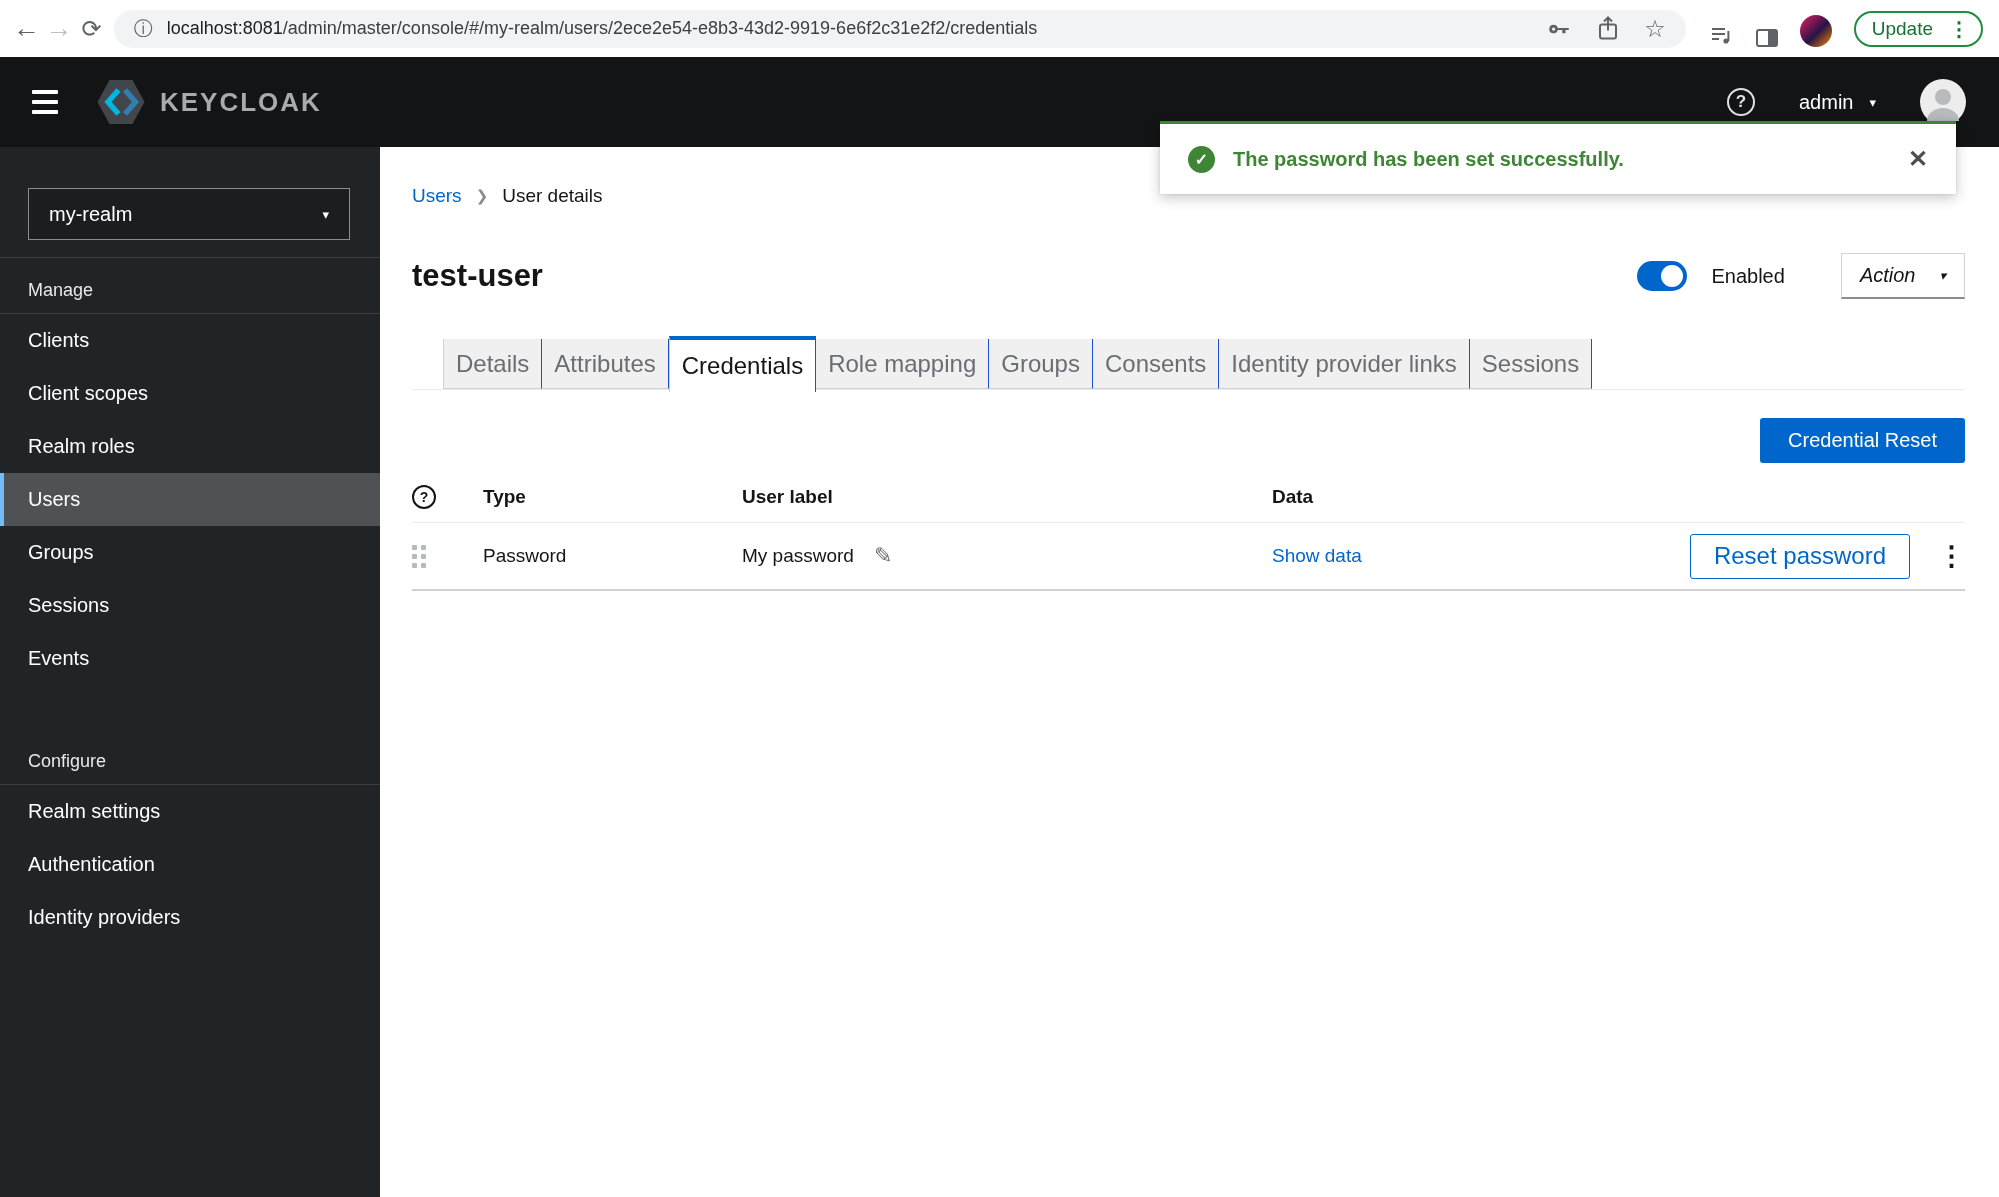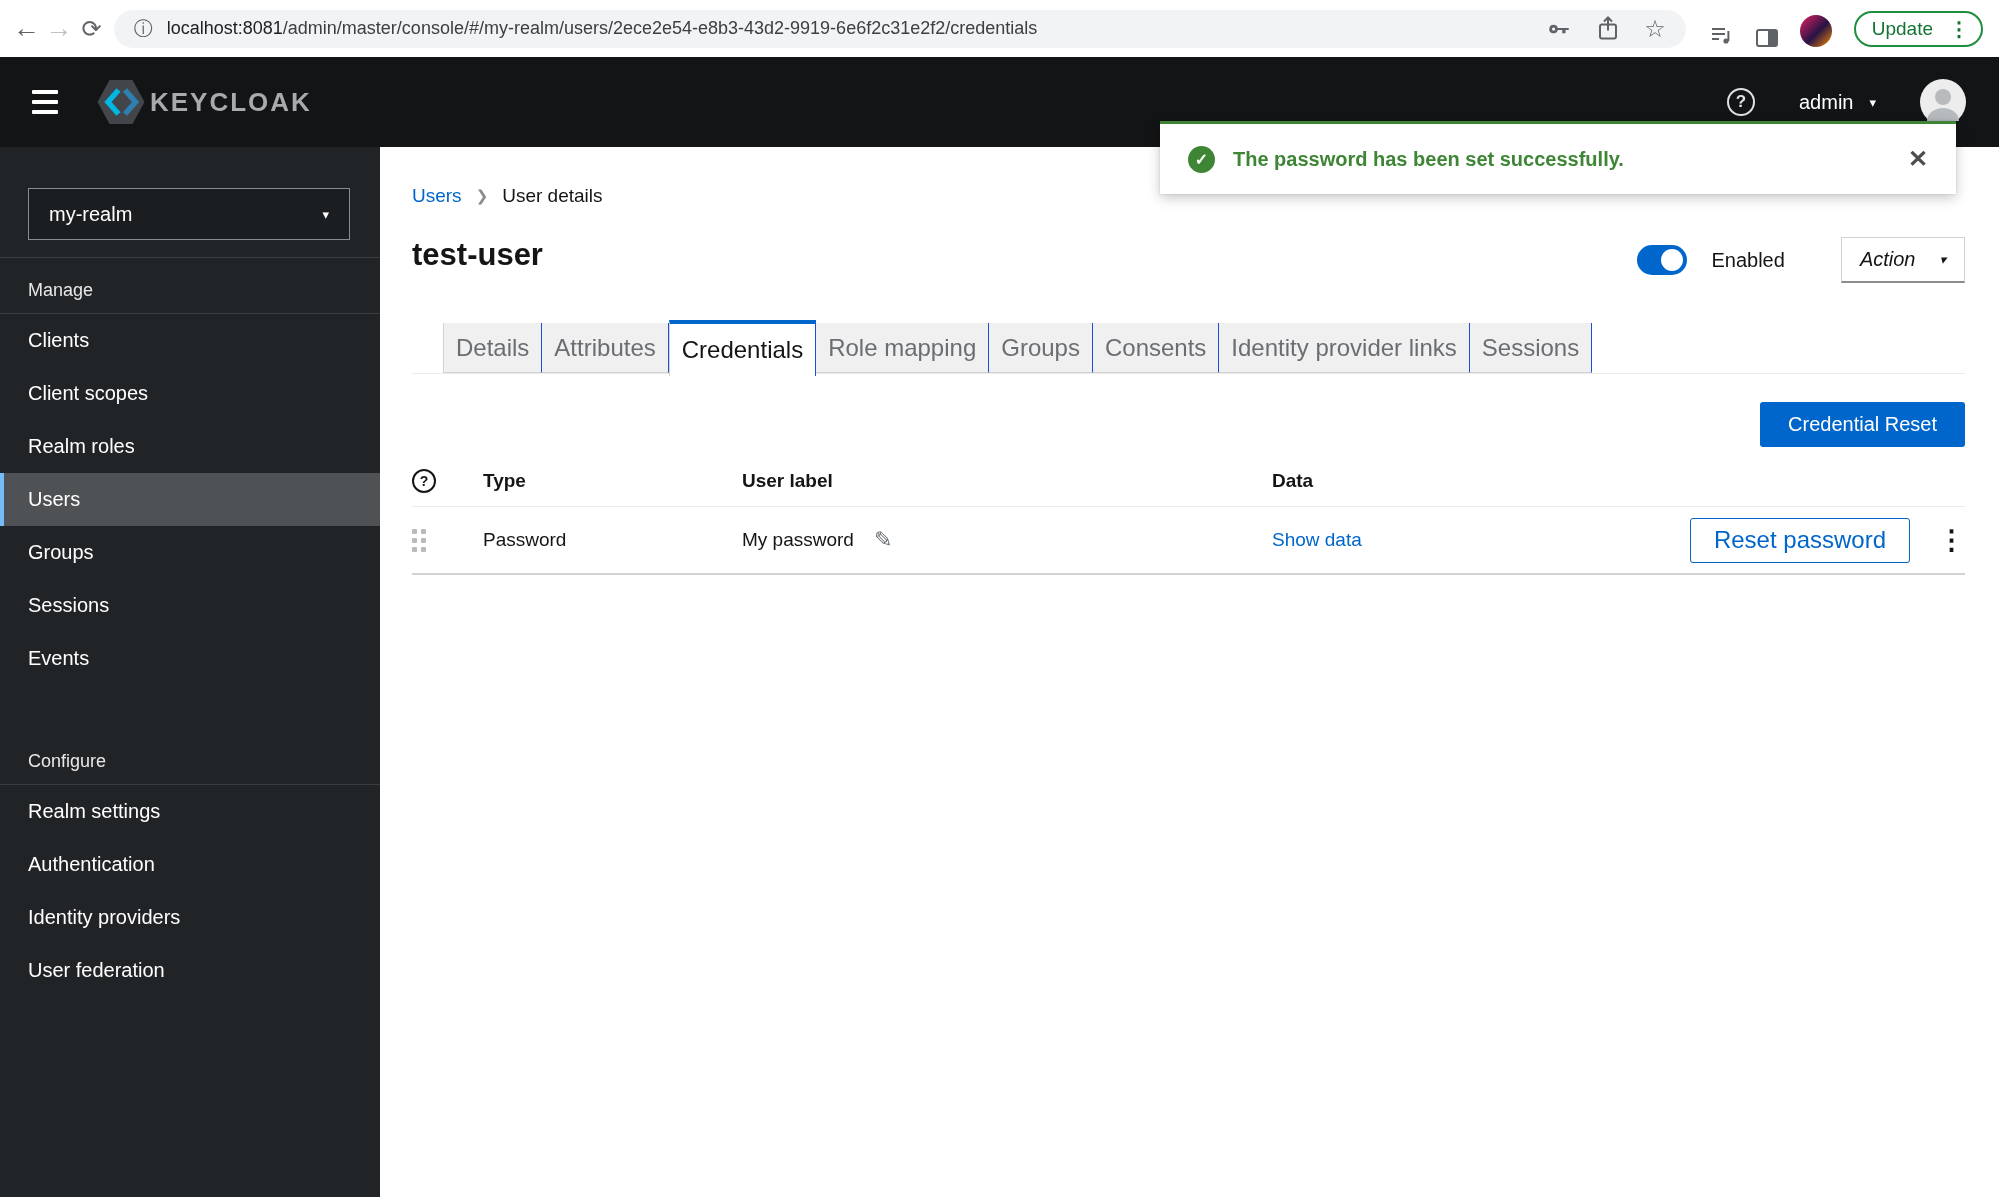--- a/index.html
+++ b/index.html
@@ -33,21 +33,21 @@
   .update-pill {
     display:flex; align-items:center; gap:12px; height:36px; padding:0 8px 0 16px;
     border:2px solid #1e8e3e; border-radius:18px; color:#137333; font-size:19px; background:#fff;
   }
   .update-pill .mini-kebab { font-size:20px; font-weight:bold; color:#137333; padding:0 4px; }
 
   
   .masthead { height:90px; background:#121416; display:flex; align-items:center; padding:0 33px 0 32px; }
   .hamburger { width:26px; display:flex; flex-direction:column; gap:6px; cursor:pointer; }
   .hamburger span { display:block; height:4px; background:#fff; border-radius:1px; }
-  .brand { display:flex; align-items:center; margin-left:38px; gap:4px; }
+  .brand { display:flex; align-items:center; margin-left:38px; gap:14px; }
   .brand-text { font-size:26px; font-weight:bold; letter-spacing:2px; color:#a7abae; }
   .mh-right { margin-left:auto; display:flex; align-items:center; gap:44px; }
   .help-circ {
     width:28px; height:28px; border:2px solid #e0e0e0; border-radius:50%;
     color:#e0e0e0; font-size:17px; font-weight:bold; display:flex; align-items:center; justify-content:center;
   }
   .mh-user { display:flex; align-items:center; gap:16px; color:#fff; font-size:20px; }
   .mh-caret { font-size:13px; color:#fff; }
 
   
@@ -71,21 +71,21 @@
   .nav-item.active { background:#4f5255; border-left:4px solid #73bcf7; padding-left:24px; }
   .configure-group { margin-top:44px; }
 
   
   .main { flex:1; background:#fff; padding:0 34px 0 32px; position:relative; }
   .breadcrumb { margin-top:38px; display:flex; align-items:center; gap:14px; font-size:19px; }
   .bc-link { color:#0066cc; cursor:pointer; }
   .bc-sep { color:#8a8d90; font-size:15px; }
   .bc-current { color:#151515; }
 
-  .title-row { margin-top:30px; display:flex; }
+  .title-row { margin-top:46px; display:flex; align-items:center; }
   .page-title { font-size:31px; font-weight:700; color:#151515; }
   .title-controls { margin-left:auto; display:flex; align-items:center; }
   .toggle { width:50px; height:30px; border-radius:15px; background:#0066cc; position:relative; cursor:pointer; }
   .toggle .knob { position:absolute; top:4px; right:4px; width:22px; height:22px; border-radius:50%; background:#fff; }
   .enabled-label { font-size:20px; color:#151515; margin-left:24px; }
   .action-select {
     margin-left:56px; height:46px; background:#fff; border:1px solid #d2d2d2; border-bottom:2px solid #8a8d90;
     display:flex; align-items:center; gap:24px; padding:0 18px; font-size:20px; color:#151515; cursor:pointer;font-style:italic;
   }
   .action-caret { font-size:13px; color:#151515; }
@@ -240,21 +240,20 @@
       <div class="nav-item">Groups</div>
       <div class="nav-item">Sessions</div>
       <div class="nav-item">Events</div>
     </div>
     <div class="nav-group configure-group">
       <div class="nav-group-label">Configure</div>
       <hr class="group-divider">
       <div class="nav-item">Realm settings</div>
       <div class="nav-item">Authentication</div>
       <div class="nav-item">Identity providers</div>
-      <div class="nav-item">User federation</div>
     </div>
   </div>
 
   <div class="main">
     <div class="breadcrumb">
       <span class="bc-link">Users</span>
       <span class="bc-sep">❯</span>
       <span class="bc-current">User details</span>
     </div>
 

